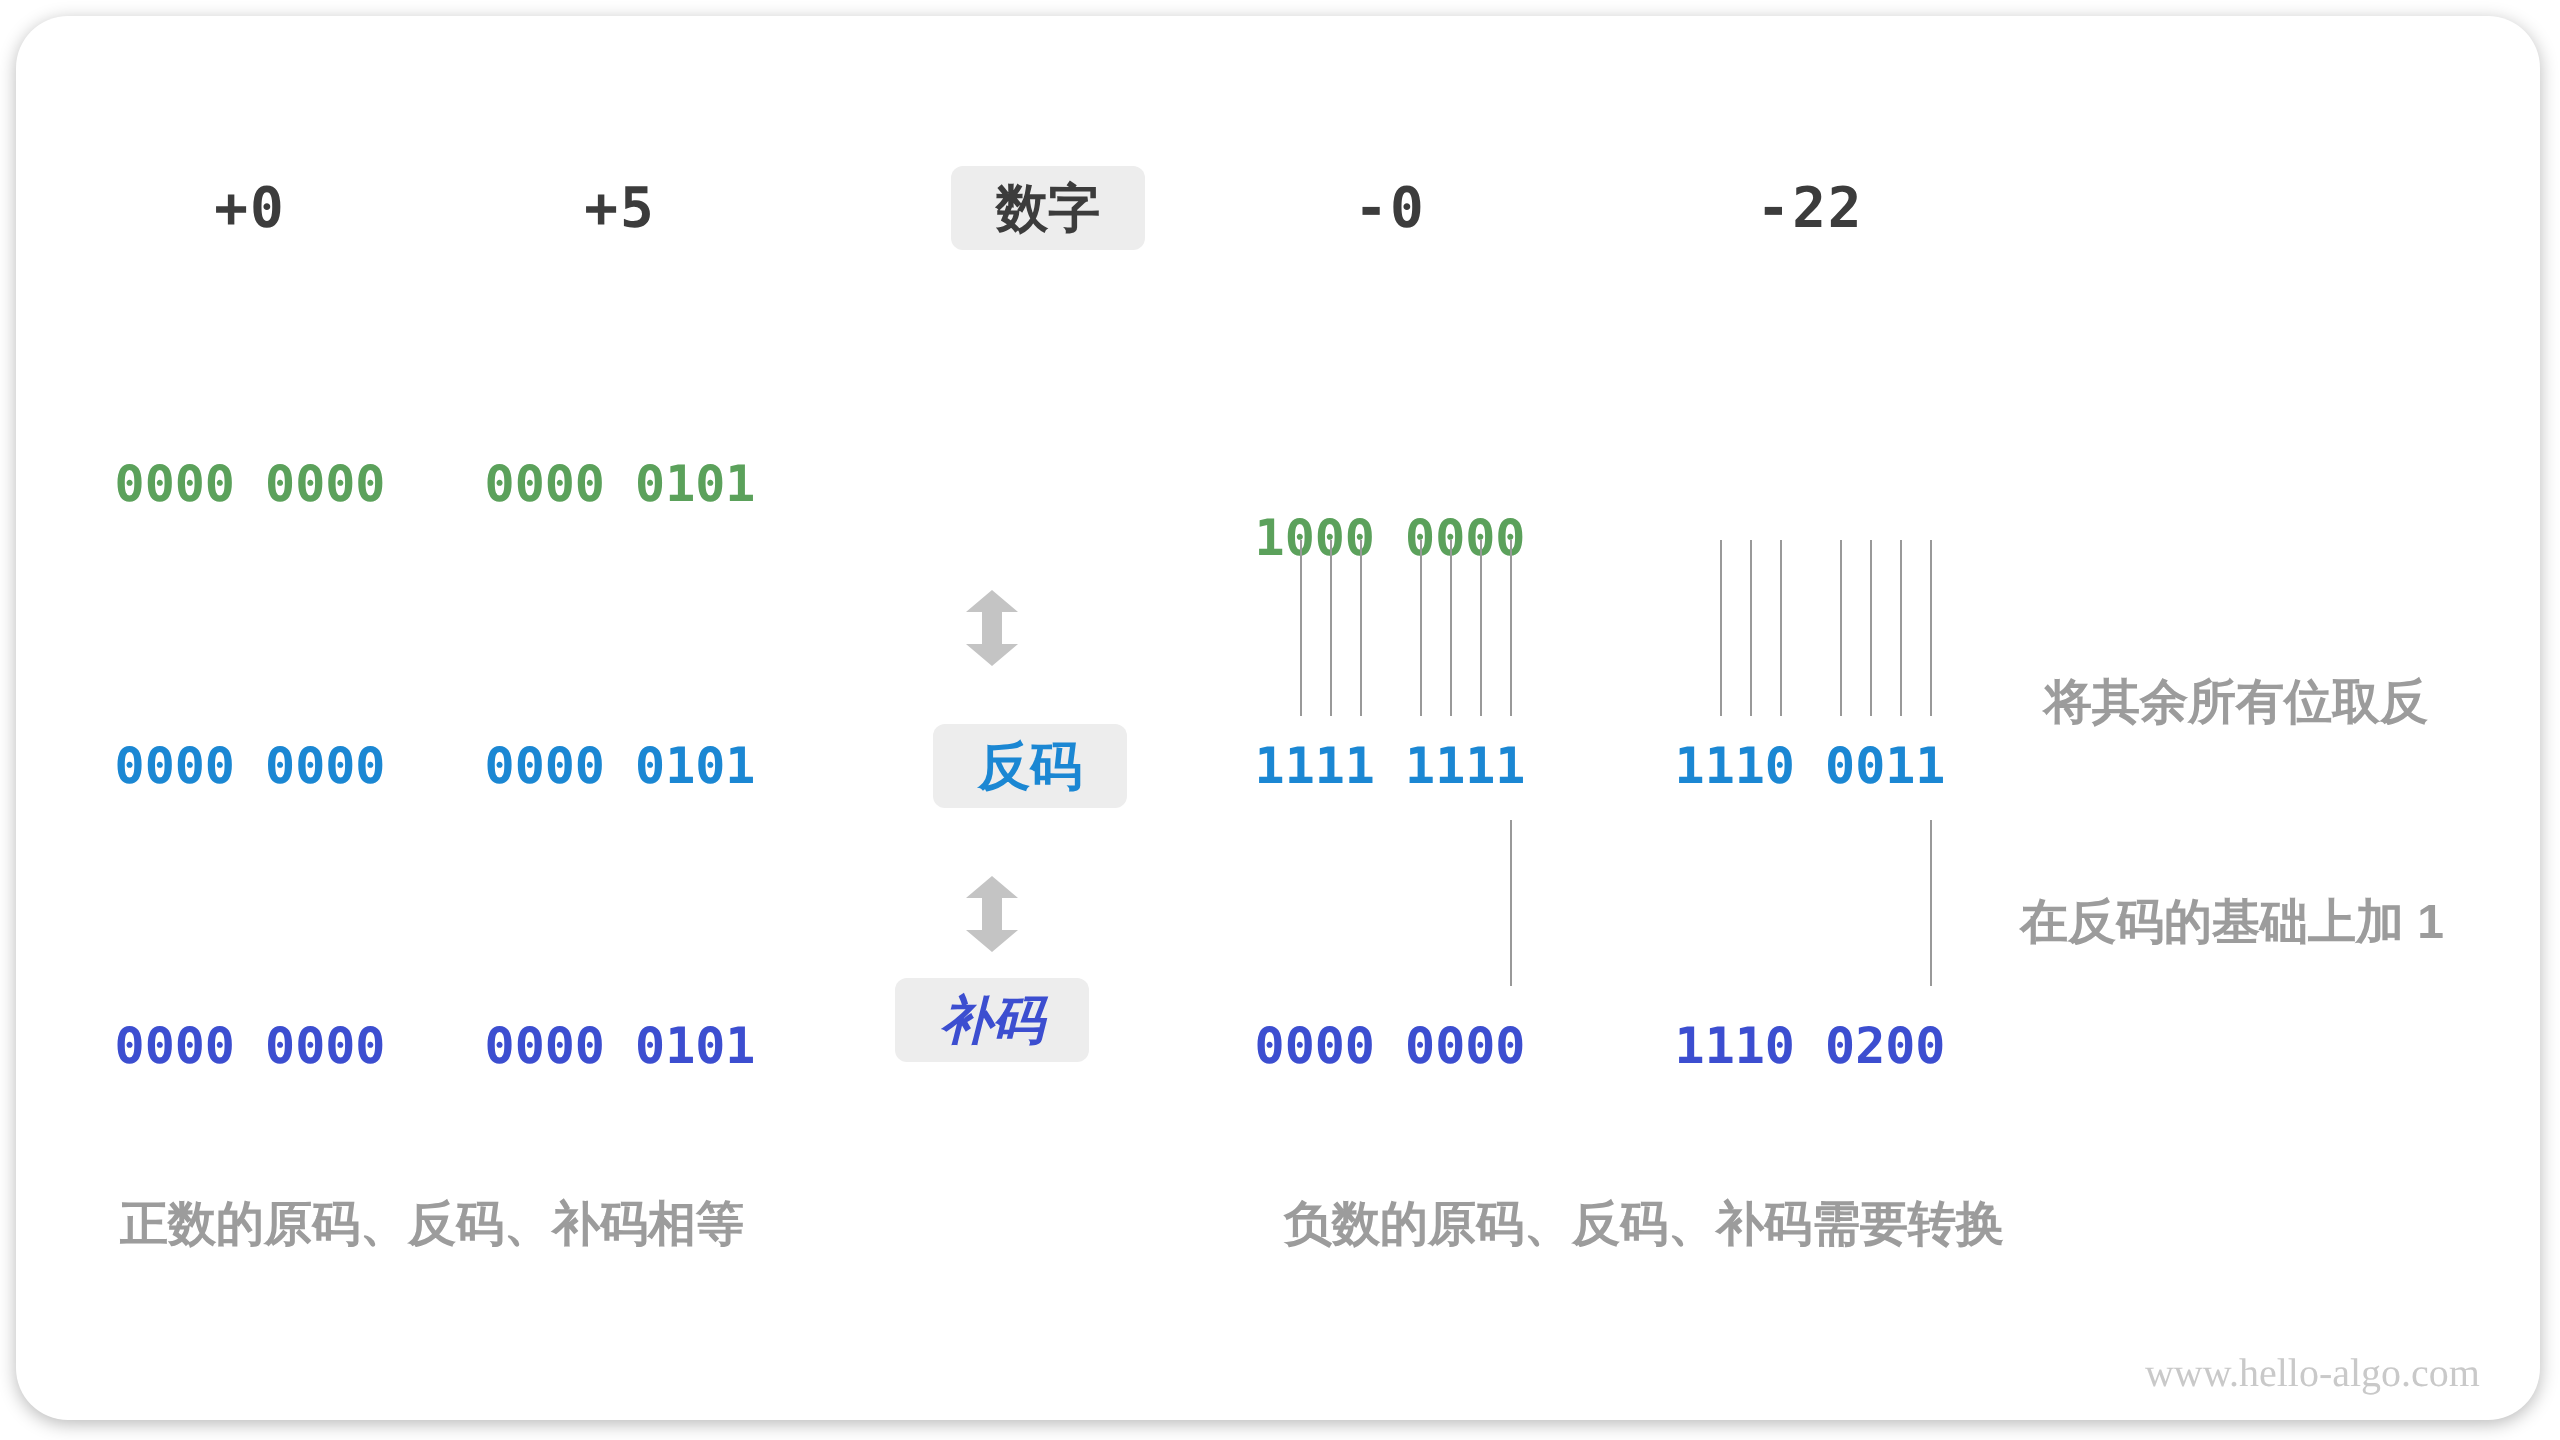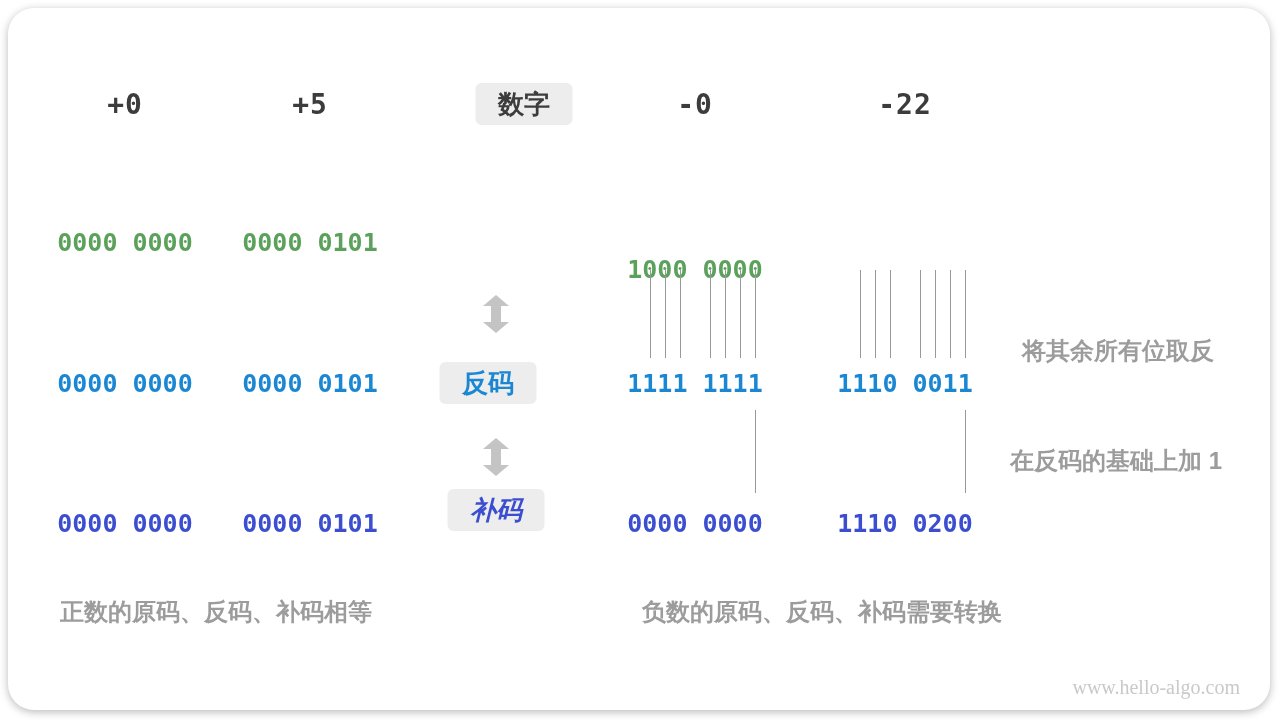--- a/index.html
+++ b/index.html
@@ -63,21 +63,21 @@
   <div class="abs" style="left:475px;top:287px;">
     <svg class="arrow" width="26" height="38" viewBox="0 0 26 38">
       <path d="M13 0 L26 11 L18 11 L18 27 L26 27 L13 38 L0 27 L8 27 L8 11 L0 11 Z" fill="#c4c4c4"></path>
     </svg>
   </div>
 
   <div class="abs note" style="left:1002px;top:327px;margin-left:12px;">将其余所有位取反</div>
 
   <span class="abs ctr bin c-blue" style="left:117px;top:375px;">0000 0000</span>
   <span class="abs ctr bin c-blue" style="left:302px;top:375px;">0000 0101</span>
-  <div class="abs labelbox c-blue" style="left:480px;top:375px;">反码</div>
+  <div class="abs labelbox c-blue" style="left:507px;top:375px;">反码</div>
   <span class="abs ctr bin c-blue" style="left:687px;top:375px;">1111 1111</span>
   <span class="abs ctr bin c-blue" style="left:897px;top:375px;">1110 0011</span>
 
   <div class="vline" style="left:747px;top:402px;height:83px;"></div>
   <div class="vline" style="left:957px;top:402px;height:83px;"></div>
 
   <div class="abs" style="left:475px;top:430px;">
     <svg class="arrow" width="26" height="38" viewBox="0 0 26 38">
       <path d="M13 0 L26 11 L18 11 L18 27 L26 27 L13 38 L0 27 L8 27 L8 11 L0 11 Z" fill="#c4c4c4"></path>
     </svg>

